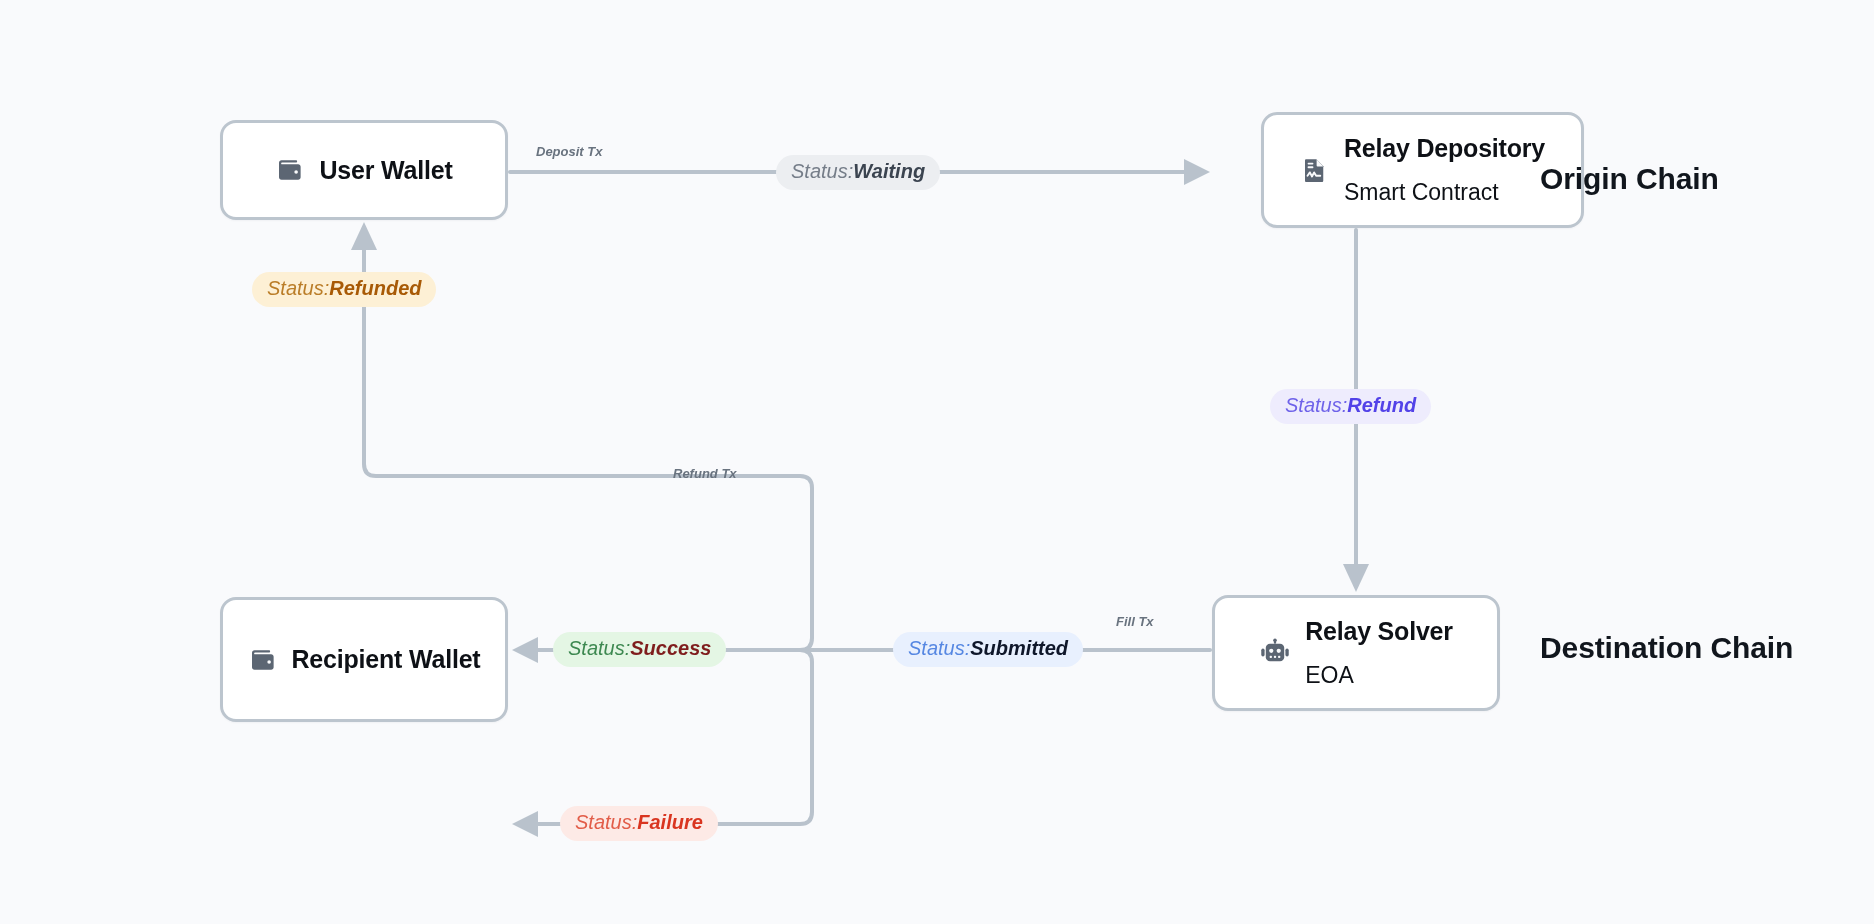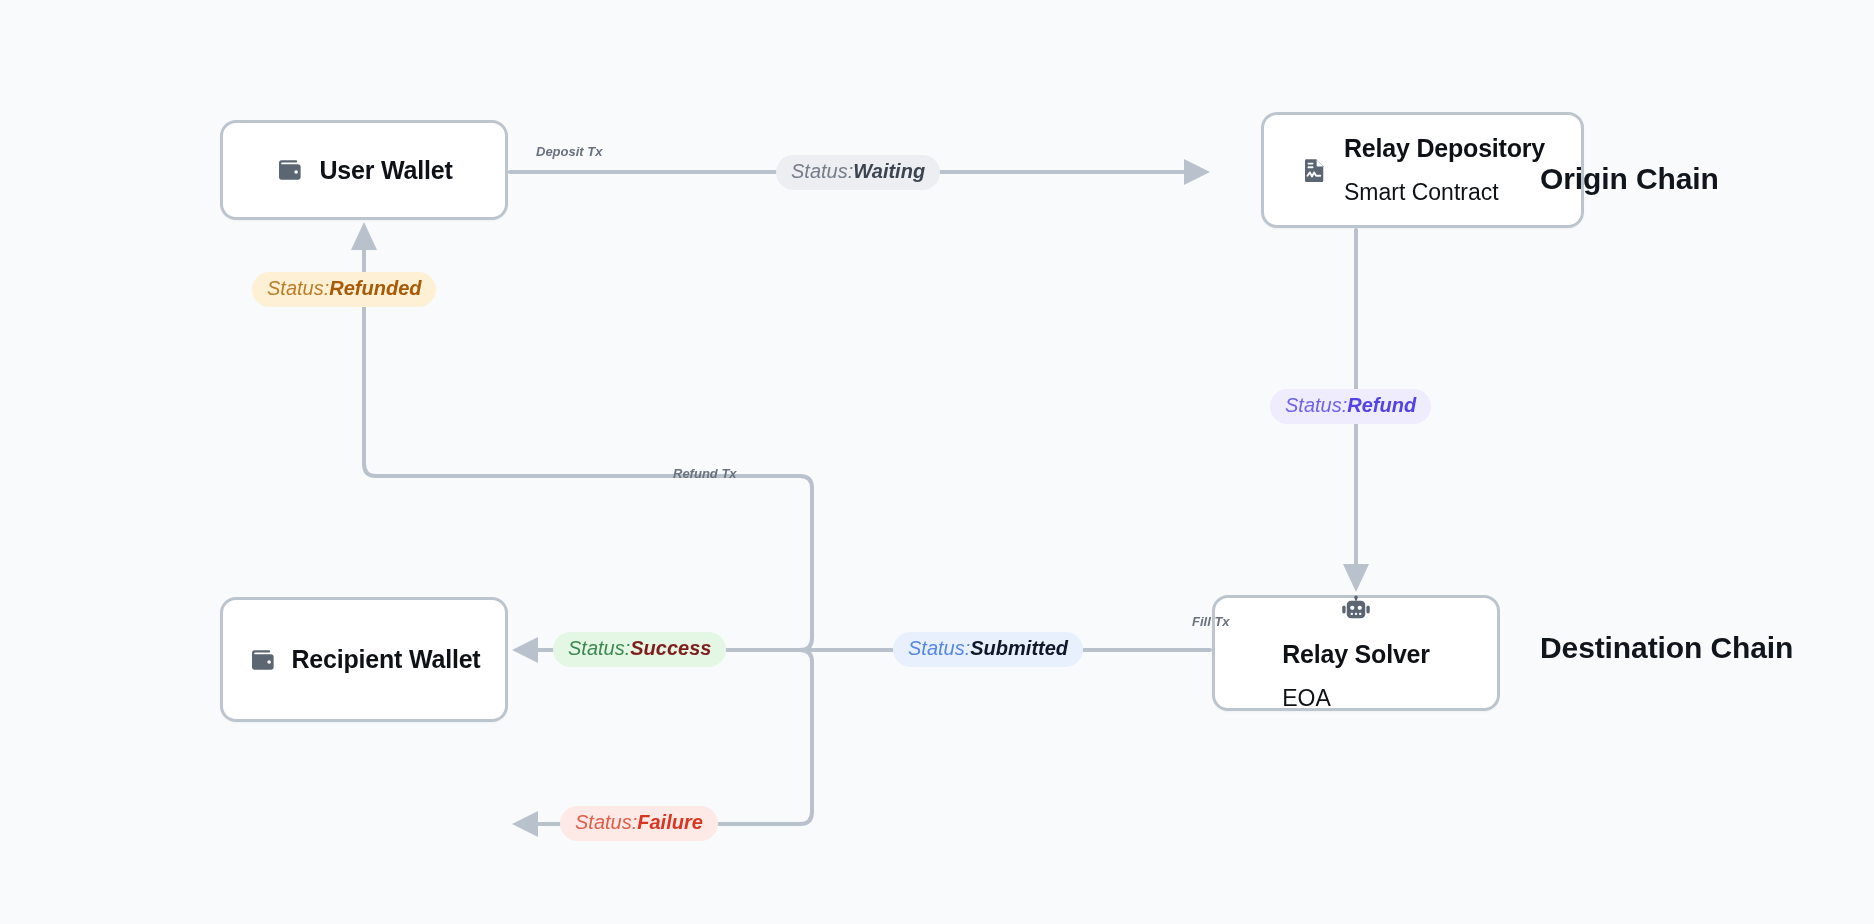--- a/index.html
+++ b/index.html
@@ -110,21 +110,21 @@
   .edge-label {
     position: absolute;
     font-size: 13px;
     font-style: italic;
     font-weight: bold;
     color: #69737f;
     white-space: nowrap;
   }
   #label-deposit-tx { left: 536px;  top: 144px; }
   #label-refund-tx  { left: 673px;  top: 446px; margin-top: 20px; }
-  #label-fill-tx    { left: 1192px; top: 614px; }
+  #label-fill-tx    { left: 1116px; top: 614px; }
 
   
   .status-badge {
     position: absolute;
     display: inline-flex;
     align-items: center;
     border-radius: 999px;
     padding: 6px 15px 8px 15px;
     font-size: 20px;
     font-style: italic;
@@ -204,21 +204,21 @@
       <svg width="30" height="30" viewBox="0 0 24 24" xmlns="http://www.w3.org/2000/svg" aria-hidden="true">
         <path fill="#5c6673" d="M3.2 6.2c0-1.1.9-2 2-2h11.6c.5 0 .9.4.9.9s-.4.9-.9.9H5.6c-.4 0-.7.3-.7.7s.3.7.7.7h12.9c1.1 0 2 .9 2 2v8.4c0 1.1-.9 2-2 2H5.2c-1.1 0-2-.9-2-2V6.2z"></path>
         <circle cx="16.9" cy="13.6" r="1.45" fill="#f9fafc"></circle>
       </svg>
     </span>
     <span class="node-text centered">
       <span class="node-title">Recipient Wallet</span>
     </span>
   </div>
 
-  <div class="node" id="node-relay-solver" style="border-color: rgb(188, 197, 206); flex-direction: column;">
+  <div class="node" id="node-relay-solver" style="border-color: rgb(188, 197, 206);">
     <span class="node-icon">
       <svg width="32" height="32" viewBox="0 0 24 24" xmlns="http://www.w3.org/2000/svg" aria-hidden="true">
         <rect x="11.15" y="2.1" width="1.7" height="3.0" rx="0.8" fill="#5c6673"></rect>
         <circle cx="12" cy="2.4" r="1.35" fill="#5c6673"></circle>
         <rect x="5.1" y="5.0" width="13.8" height="13.2" rx="3.1" fill="#5c6673"></rect>
         <rect x="1.7" y="8.6" width="2.5" height="6.0" rx="1.25" fill="#5c6673"></rect>
         <rect x="19.8" y="8.6" width="2.5" height="6.0" rx="1.25" fill="#5c6673"></rect>
         <circle cx="9.2" cy="10.4" r="1.6" fill="#f9fafc"></circle>
         <circle cx="14.8" cy="10.4" r="1.6" fill="#f9fafc"></circle>
         <rect x="8.0" y="14.1" width="1.7" height="1.7" rx="0.6" fill="#f9fafc"></rect>

